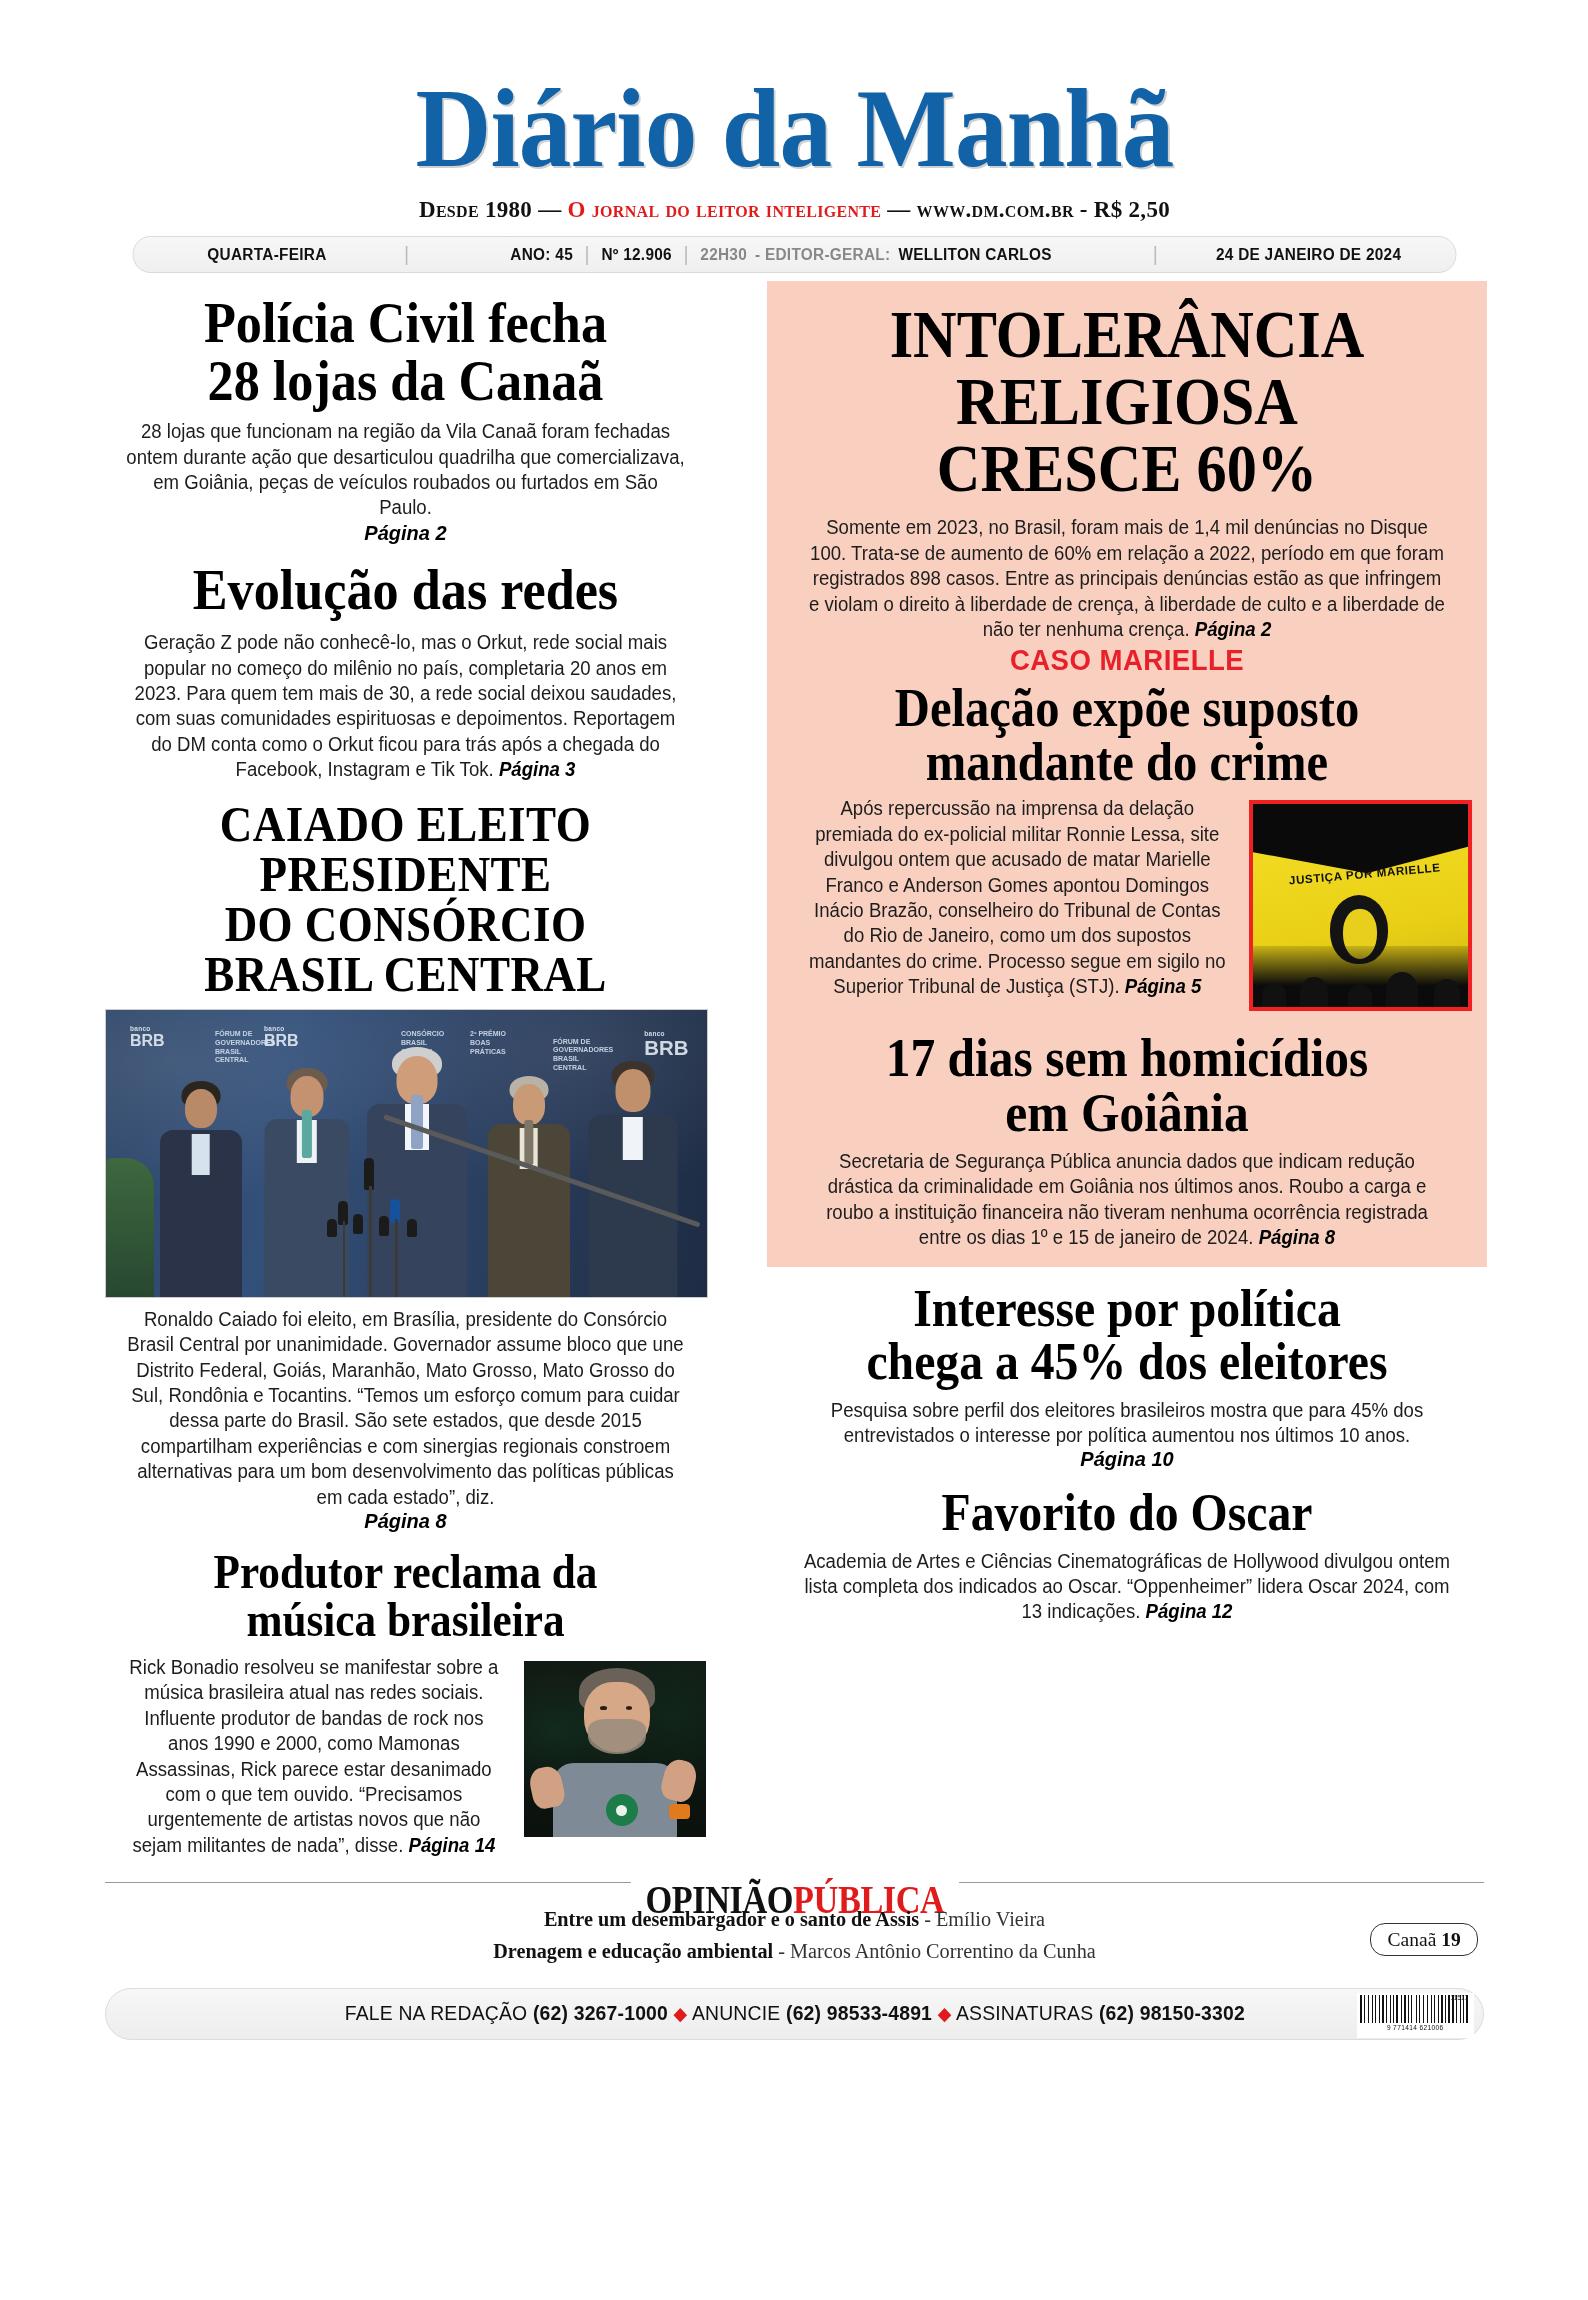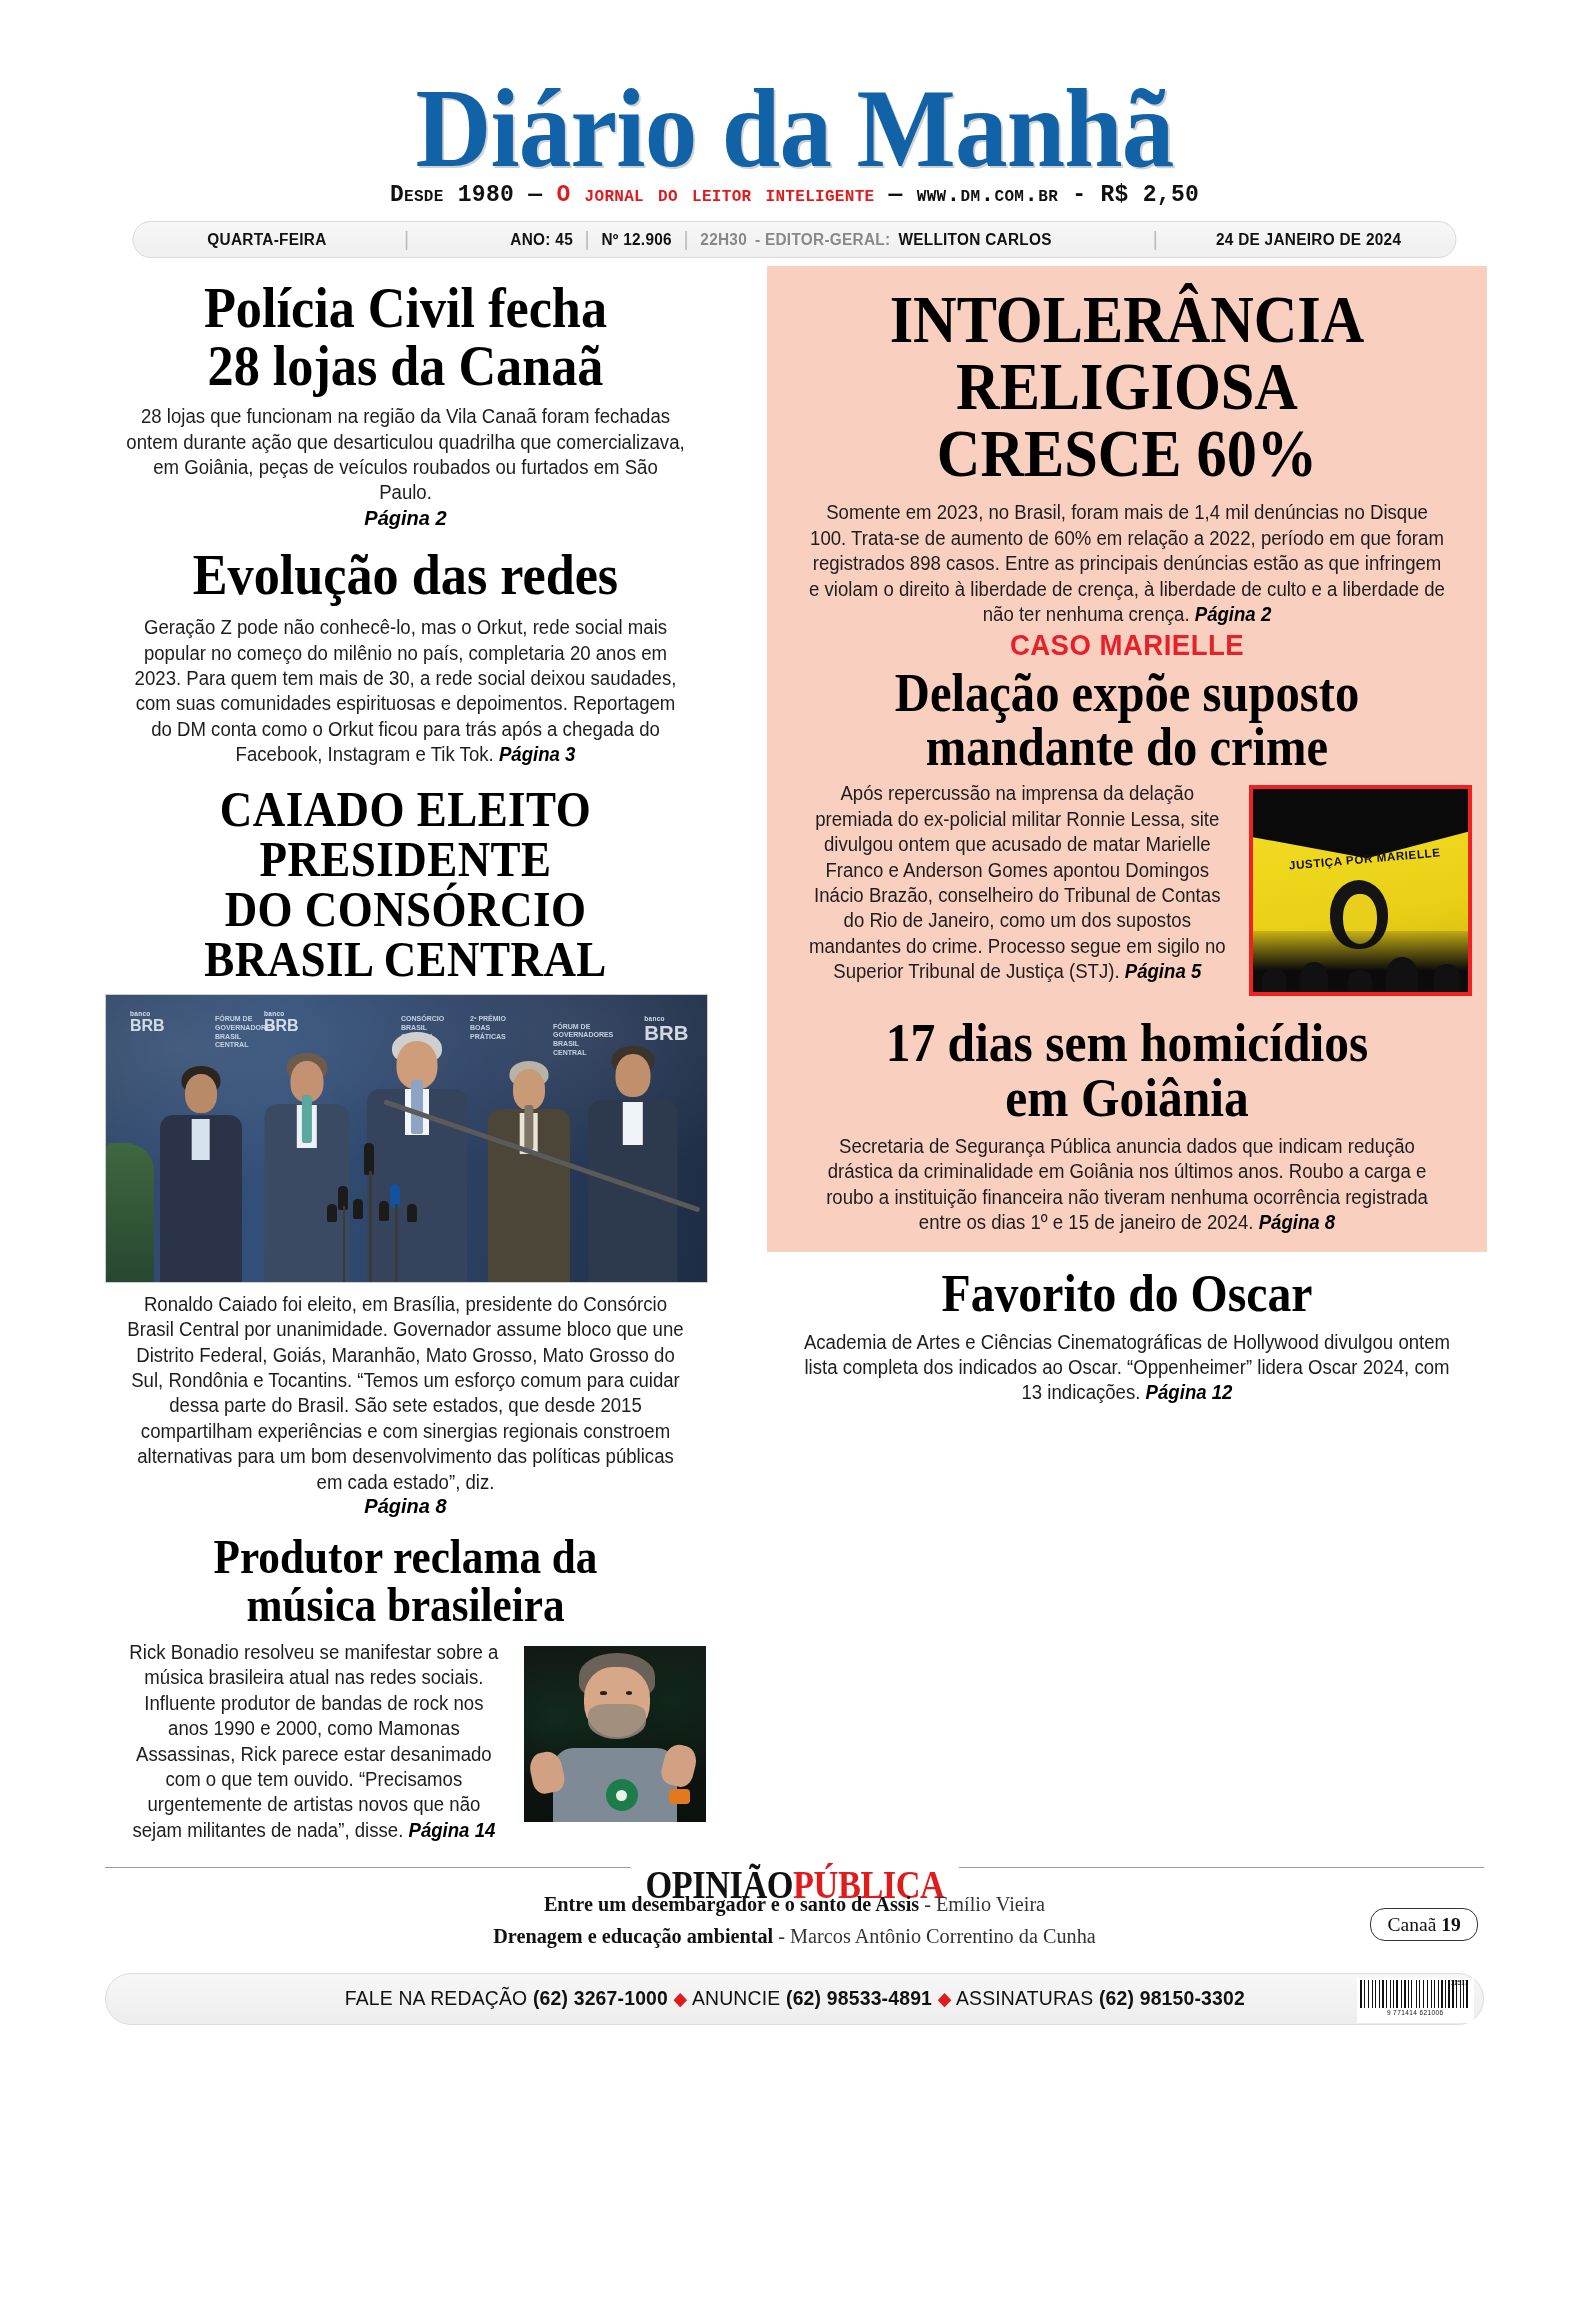--- a/index.html
+++ b/index.html
@@ -23,25 +23,26 @@
     font-family: "Liberation Serif", serif;
     font-weight: bold;
     font-size: 113px;
     line-height: 0.96;
     letter-spacing: -0.9px;
     color: #1262a8;
     transform: scaleX(0.93);
     text-shadow: 1.9px 1.9px 0 rgba(120,120,120,0.35);
   }
   .masthead-sub {
-    font-family: Liberation Mono, monospace;
+    font-family: Liberation Serif, serif;
     font-weight: bold;
     font-variant: small-caps;
     font-size: 23px;
     letter-spacing: 0.3px;
+    margin-top: 15px;
     color: #111;
   }
   .masthead-sub .red { color: #e01b1b; }
 
   
   .infobar {
     margin: 13px 89px 0 89px;
     height: 37px;
     background: linear-gradient(#f7f7f7,#efefef);
     border: 0.9px solid #d8d8d8;
@@ -434,20 +435,26 @@
           <div class="hl" style="font-size:55px;">17 dias sem homicídios</div>
           <div class="hl" style="font-size:55px;">em Goiânia</div>
           <div class="lede" style="margin-top:9.3px;">
             <span>Secretaria de Segurança Pública anuncia dados que indicam redução drástica da criminalidade em Goiânia nos últimos anos. Roubo a carga e roubo a instituição financeira não tiveram nenhuma ocorrência registrada entre os dias 1º e 15 de janeiro de 2024.</span>
             <span class="pg">Página 8</span>
           </div>
         </div>
 
       </div>
 
+      <div>
+        <div class="hl" style="font-size:53px; margin-top:15px;">Interesse por política</div>
+        <div class="hl" style="font-size:53px;">chega a 45% dos eleitores</div>
+        <div class="lede" style="margin-top:9.3px;">Pesquisa sobre perfil dos eleitores brasileiros mostra que para 45% dos entrevistados o interesse por política aumentou nos últimos 10 anos.</div>
+        <div class="pg-line">Página 10</div>
+      </div>
 
       <div>
         <div class="hl" style="font-size:53px; margin-top:15px;">Favorito do Oscar</div>
         <div class="lede" style="margin-top:9.3px;">
           <span>Academia de Artes e Ciências Cinematográficas de Hollywood divulgou ontem lista completa dos indicados ao Oscar. “Oppenheimer” lidera Oscar 2024, com 13 indicações.</span>
           <span class="pg">Página 12</span>
         </div>
       </div>
 
     </div>

